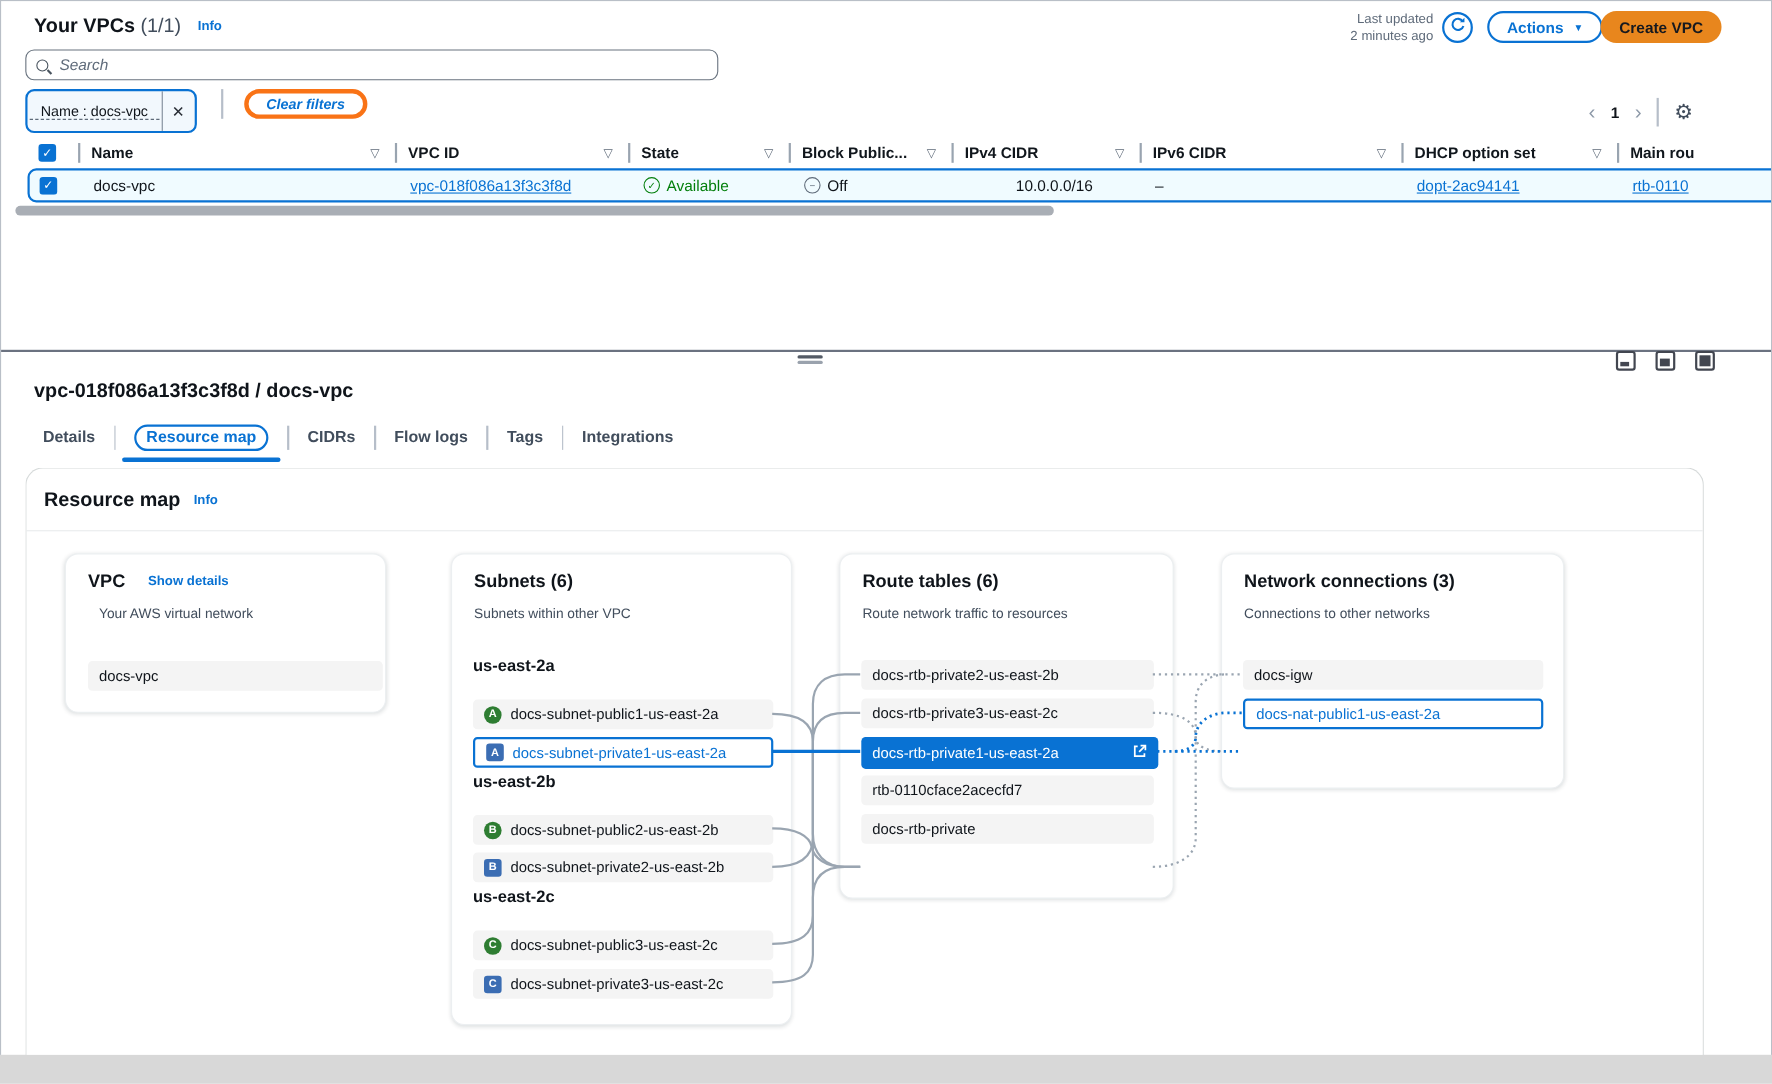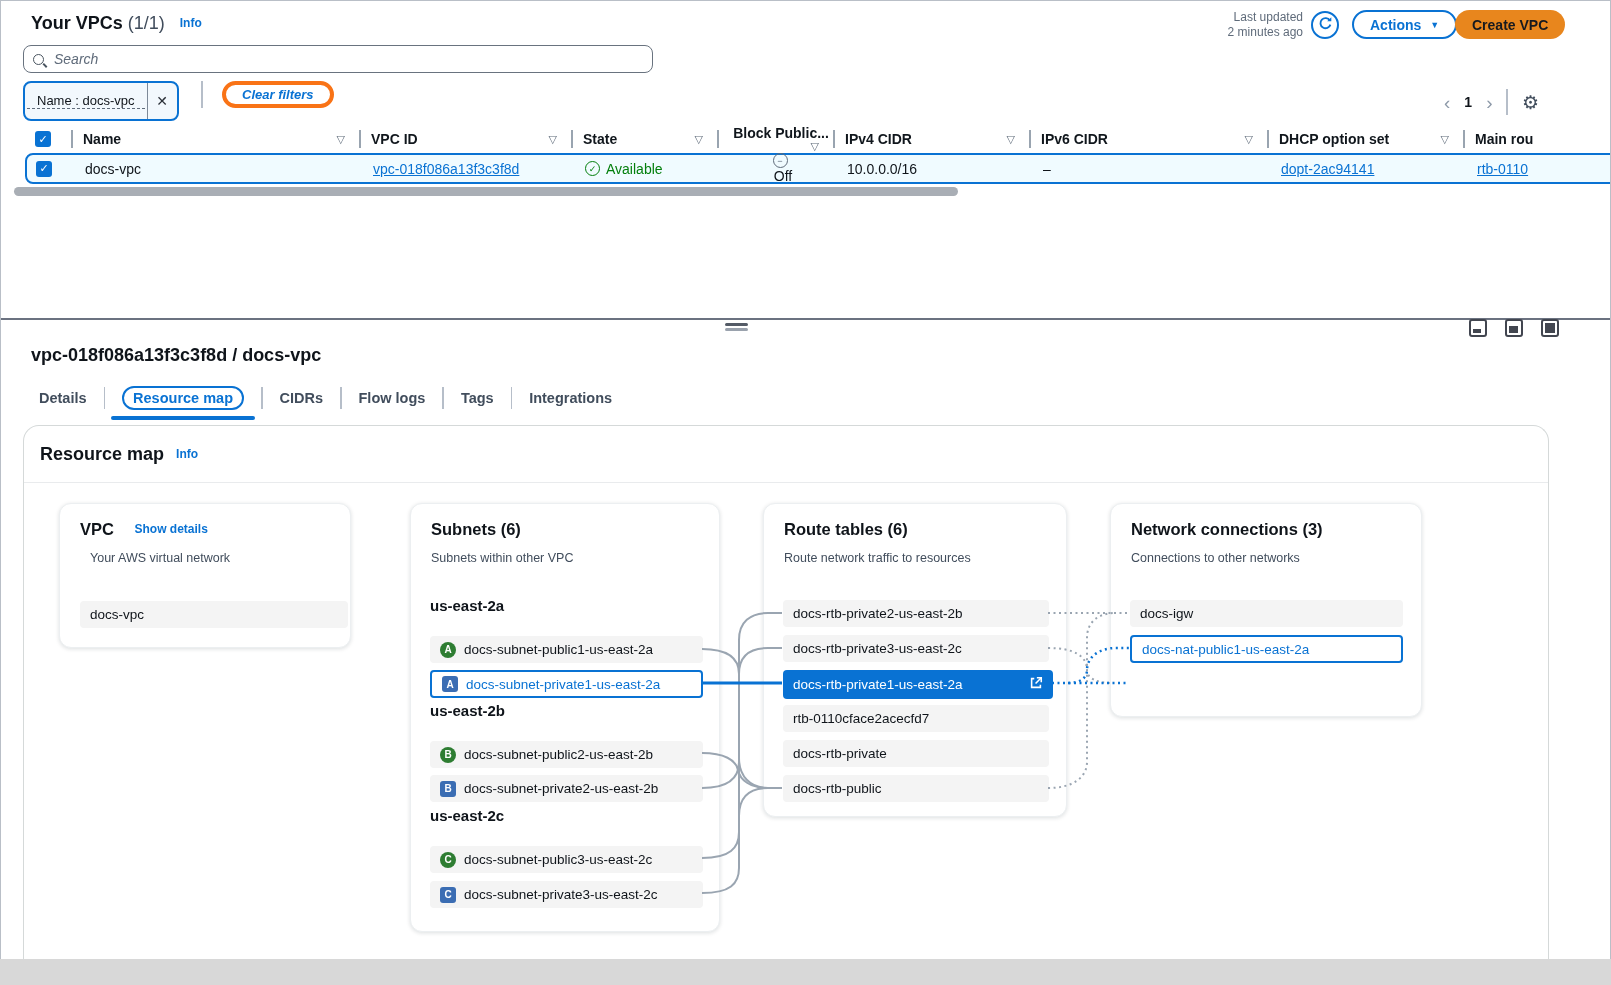--- a/index.html
+++ b/index.html
@@ -57,21 +57,21 @@
   .pager .v-div { height: 26px; }
   .gear { font-size: 19px; color: #414d5c; cursor: pointer; }
 
   
   .thead { left: 24px; top: 124px; height: 28px; display: flex; align-items: center; width: 1650px; }
   .th { display: flex; align-items: center; height: 100%; position: relative; padding-left: 12px; }
   .th .sep { position: absolute; left: 0; top: 5px; height: 18px; width: 1.5px; background: #99a4b0; }
   .th-label { font-size: 14px; font-weight: bold; color: #10161c; white-space: nowrap; overflow: hidden; }
   .sort { margin-left: auto; margin-right: 14px; color: #5f6b7a; font-size: 11px; cursor: pointer; }
   .c0 { width: 46px; padding-left: 10px; } .c1 { width: 288px; } .c2 { width: 212px; }
-  .c3 { width: 146px; } .c4 { width: 116px; flex-direction: column; } .c5 { width: 196px; } .c6 { width: 238px; }
+  .c3 { width: 146px; } .c4 { width: 148px; } .c5 { width: 171px; justify-content: center; } .c6 { width: 238px; }
   .c7 { width: 196px; } .c8 { width: 170px; }
   .cbx { width: 16px; height: 16px; background: #0972d3; border-radius: 3px; color: #fff;
     font-size: 11px; display: flex; align-items: center; justify-content: center; cursor: pointer; }
   .trow { left: 24px; top: 152px; width: 1640px; height: 31px; background: #f0fbff;
     border: 2px solid #0972d3; border-radius: 8px; display: flex; align-items: center; }
   .td { padding-left: 12px; font-size: 14px; display: flex; align-items: center; white-space: nowrap; overflow: hidden; }
   .state-ic { width: 15px; height: 15px; border-radius: 50%; display: inline-flex; align-items: center;
     justify-content: center; font-size: 9px; margin-right: 6px; flex: none; }
   .ok { border: 1.7px solid #037f0c; color: #037f0c; }
   .off { border: 1.7px solid #5f6b7a; color: #5f6b7a; }
@@ -367,23 +367,20 @@
               <path d="M14 2L7.5 8.5"></path>
             </svg>
         </span>
         </div>
       <div class="map-item" style="left:19px;top:201px;width:266px">
           <span>rtb-0110cface2acecfd7</span>
         </div>
       <div class="map-item" style="left:19px;top:236px;width:266px">
           <span>docs-rtb-private</span>
         </div>
-      <div class="map-item" style="left:19px;top:271px;width:266px">
-          <span>docs-rtb-public</span>
-        </div>
     </div>
 
     <div class="card nc-card">
       <div class="card-title">Network connections (3)</div>
       <div class="card-sub">Connections to other networks</div>
       <div class="map-item" style="left:19px;top:96px;width:273px">
         <span>docs-igw</span>
         </div>
       <div class="map-item hl" style="left:19px;top:131px;width:273px">
         <span>docs-nat-public1-us-east-2a</span>

